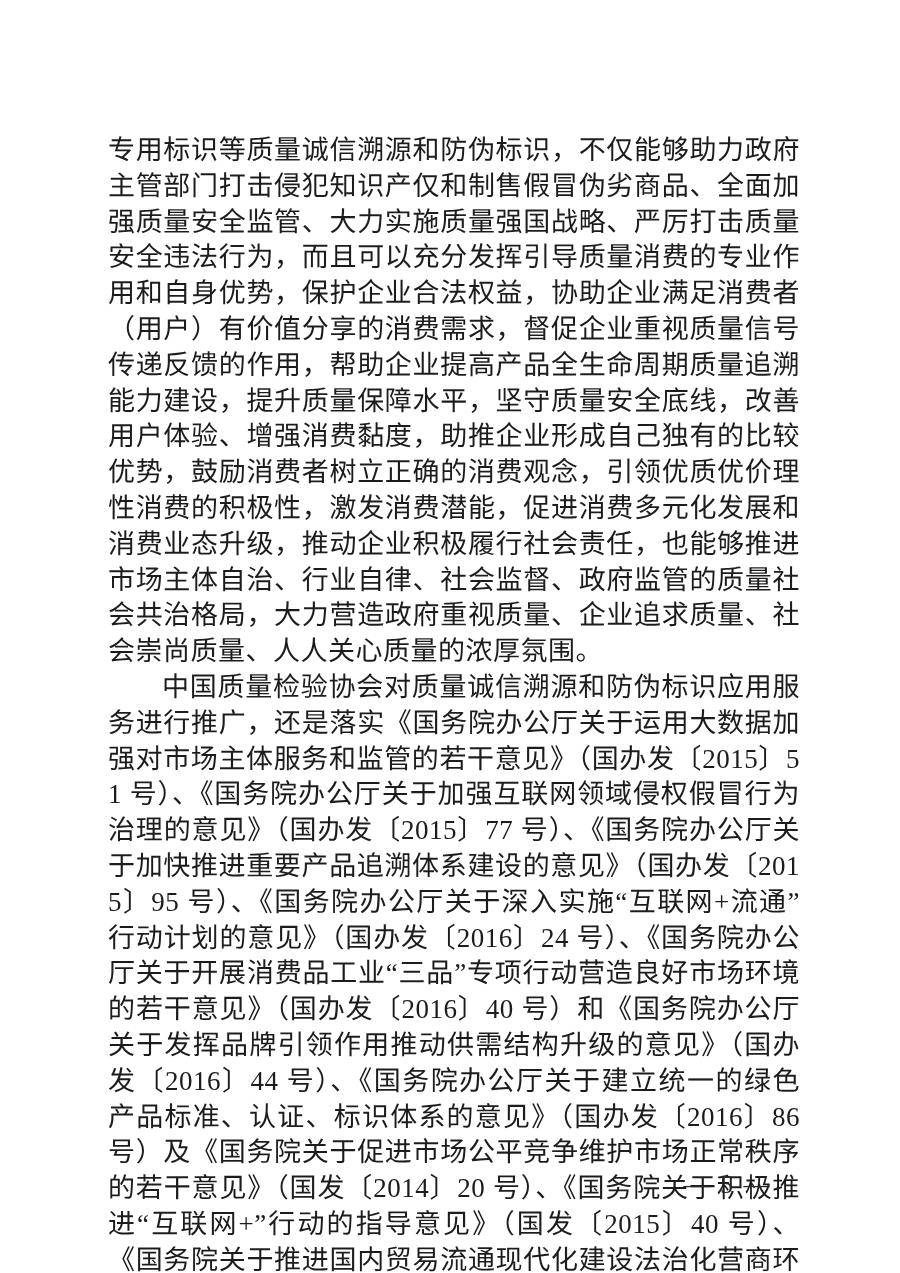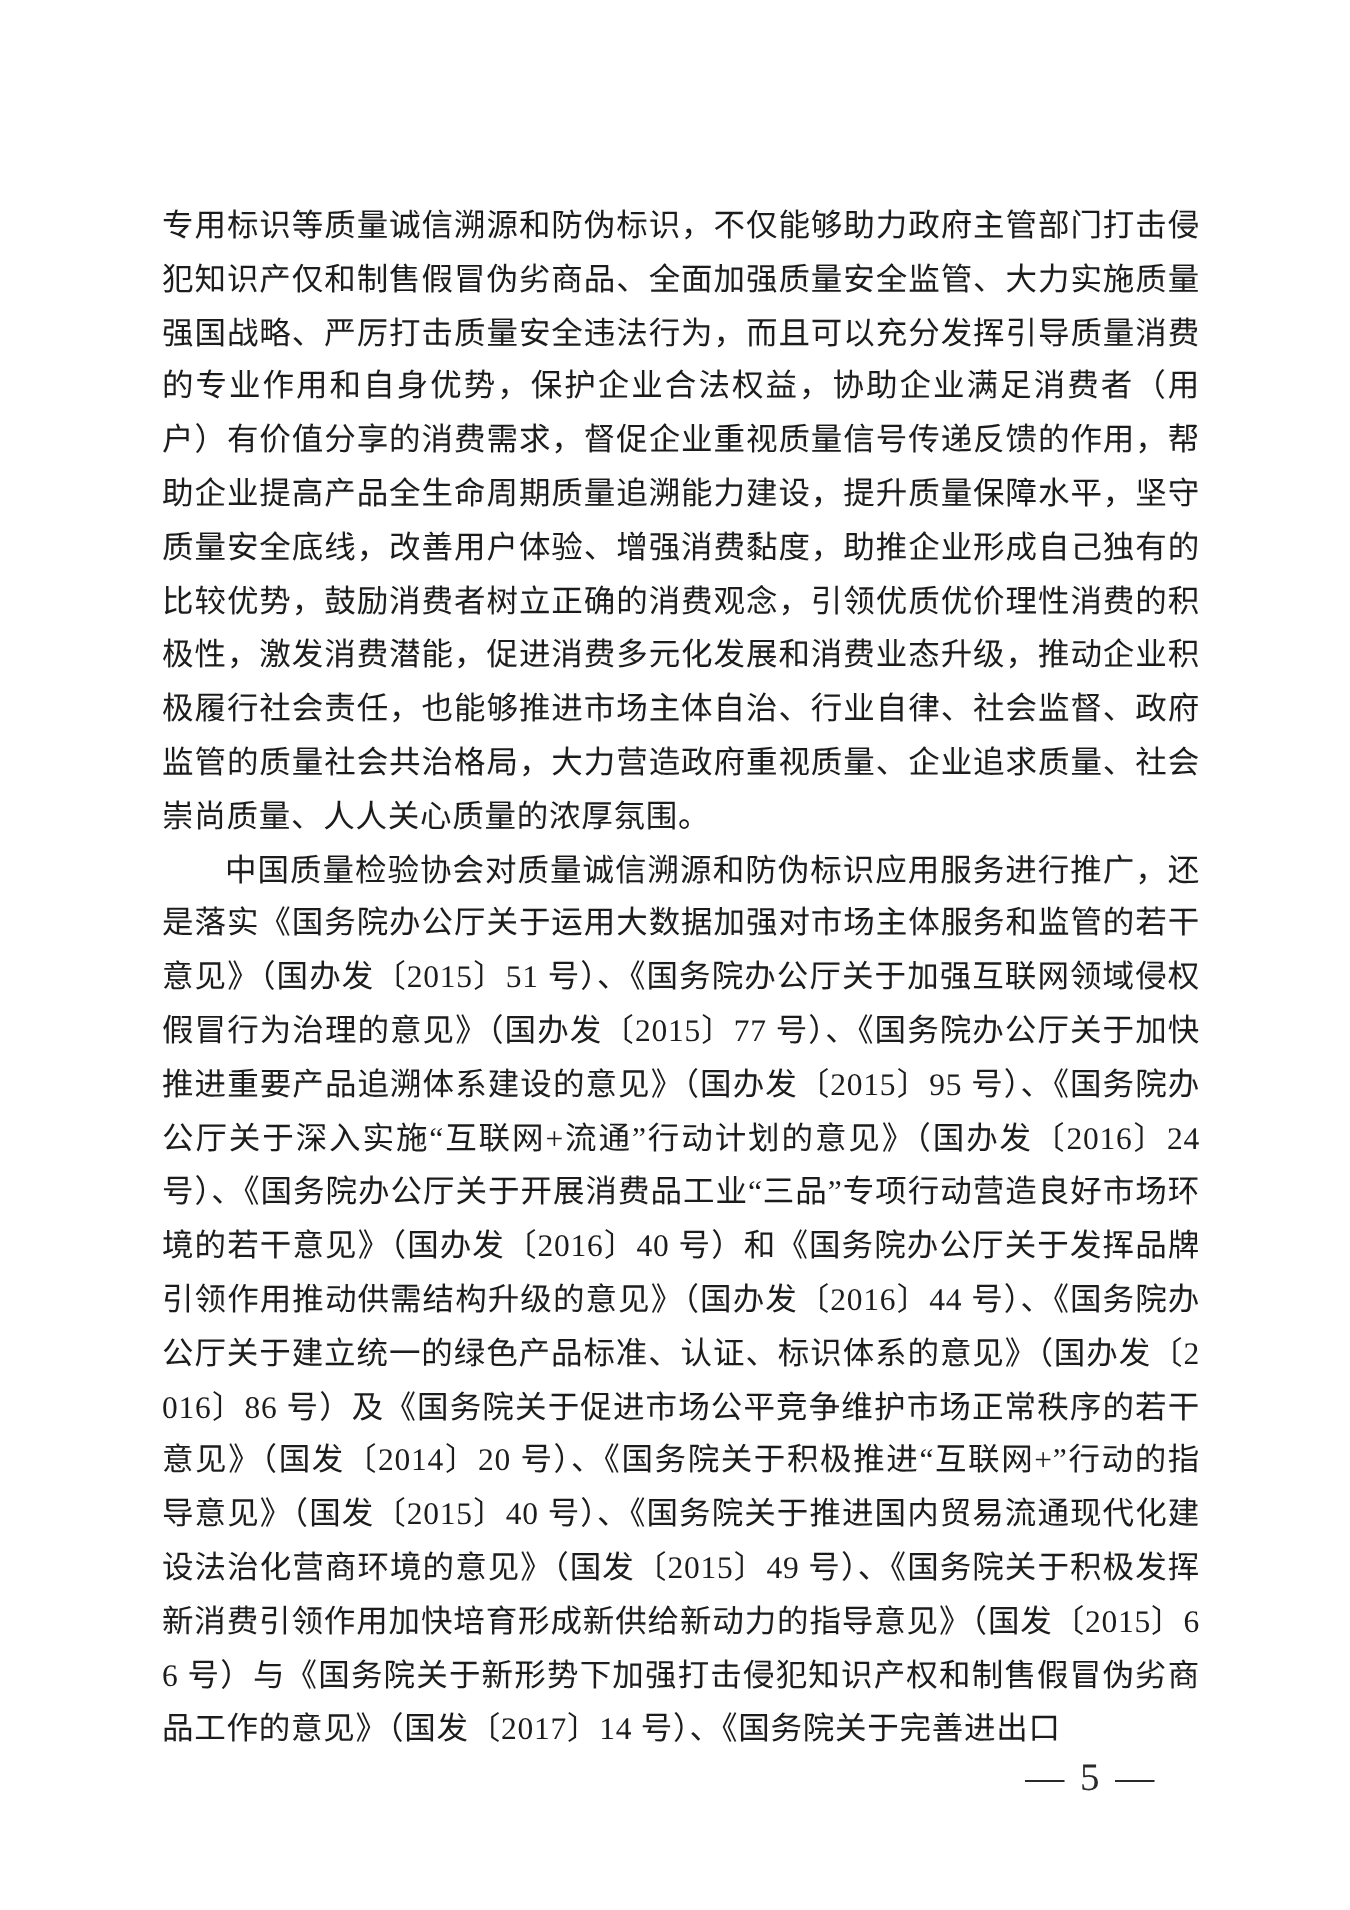--- a/index.html
+++ b/index.html
@@ -24,21 +24,21 @@
     background: #ffffff;
   }
   .content {
     position: absolute;
     left: 108px;
     top: 133px;
     width: 692px;
   }
   .content p {
     margin: 0;
-    font-size: 21px;
+    font-size: 27px;
     line-height: 35.8px;
     text-align: justify;
     text-justify: inter-character;
     letter-spacing: 0.5px;
     word-break: break-all;
     color: #1c1c1c;
   }
   .content p.indented {
     text-indent: 2em;
   }

